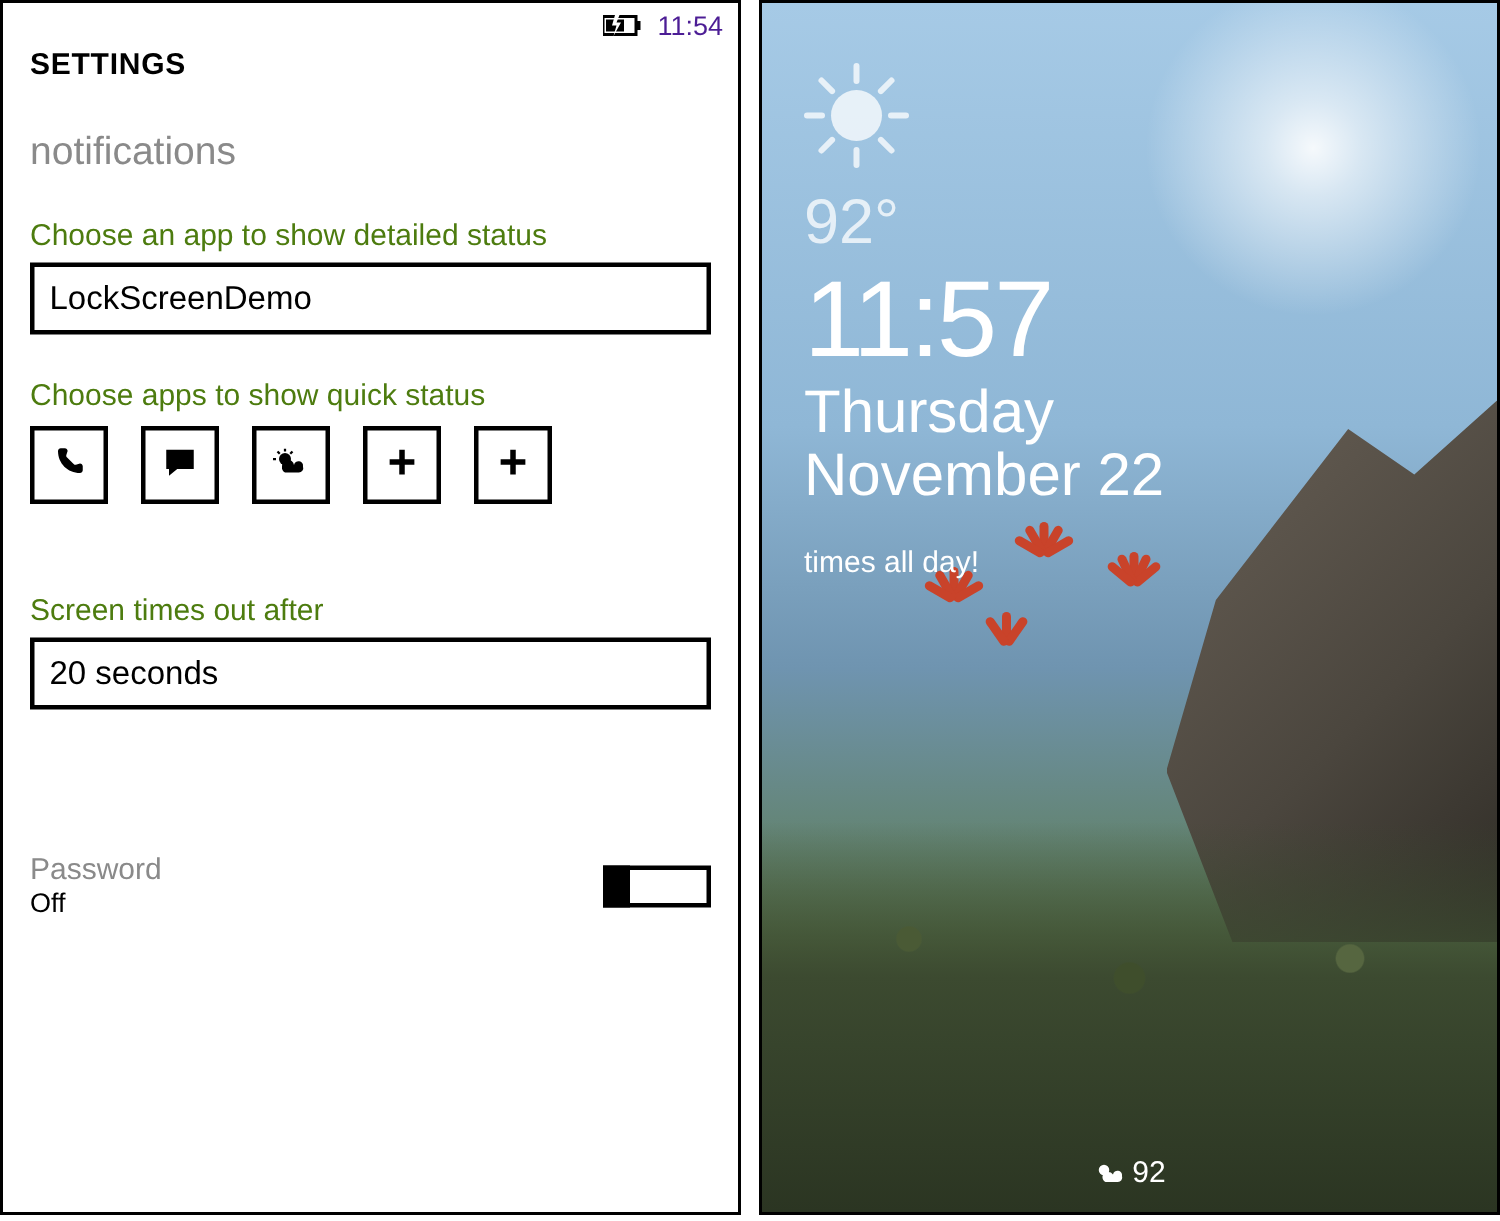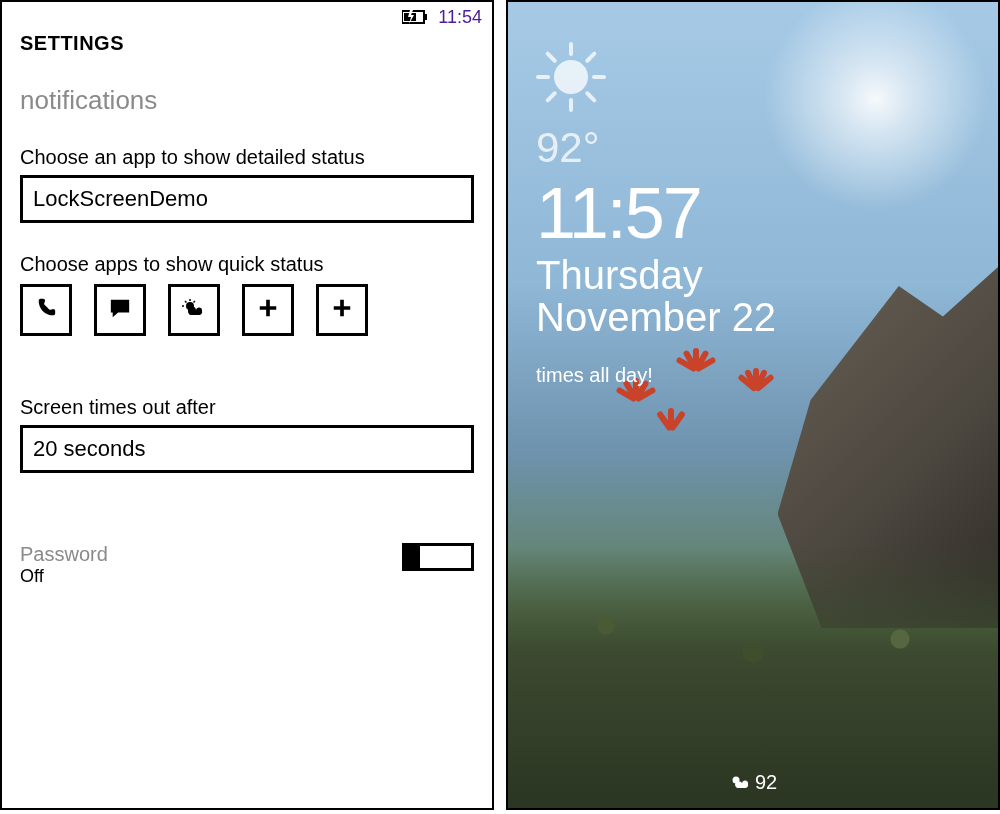--- a/index.html
+++ b/index.html
@@ -38,25 +38,25 @@
   .signal-bars { display:flex; align-items:flex-end; gap:2px; }
   .signal-bars span { width:4px; background:#fff; }
   .signal-bars span:nth-child(1){height:5px;}
   .signal-bars span:nth-child(2){height:9px;}
   .signal-bars span:nth-child(3){height:13px;}
   .signal-bars span:nth-child(4){height:17px;}
   .left-content { padding: 4px 18px 0 18px; }
   .settings-label { font-size: 20px; font-weight:600; letter-spacing:0.5px; }
   .page-title { font-size: 54px; font-weight:300; margin-top:-4px; letter-spacing:-1px; }
   .section-sub { color:#8a8a8a; font-size:26px; font-weight:300; margin-top:30px; }
-  .field-label { color:#000000; font-size:20px; margin-top:30px; margin-bottom:6px; font-weight:400;}
+  .field-label { color:#4d7c0f; font-size:20px; margin-top:30px; margin-bottom:6px; font-weight:400;}
   .select-box { border:3px solid #000; padding:8px 10px; font-size:22px; }
   .quick-row { display:flex; gap:22px; margin-top:8px; }
   .quick-slot { width:52px; height:52px; border:3px solid #000; display:flex; align-items:center; justify-content:center; font-size:28px; }
-  .toggle-row { display:flex; align-items:flex-start; justify-content:space-between; margin-top:70px; padding-bottom:10px;}
+  .toggle-row { display:flex; align-items:center; justify-content:space-between; margin-top:96px; padding-bottom:10px;}
   .toggle-left { }
   .toggle-label { color:#8a8a8a; font-size:20px; }
   .toggle-value { font-size:18px; }
   .toggle {
     width:72px; height:28px; border:3px solid #000; position:relative;
   }
   .toggle .knob { position:absolute; left:-3px; top:-3px; width:18px; height:28px; background:#000; }
   
   .phone.right { background:#7fa8c8; }
   .wallpaper {

